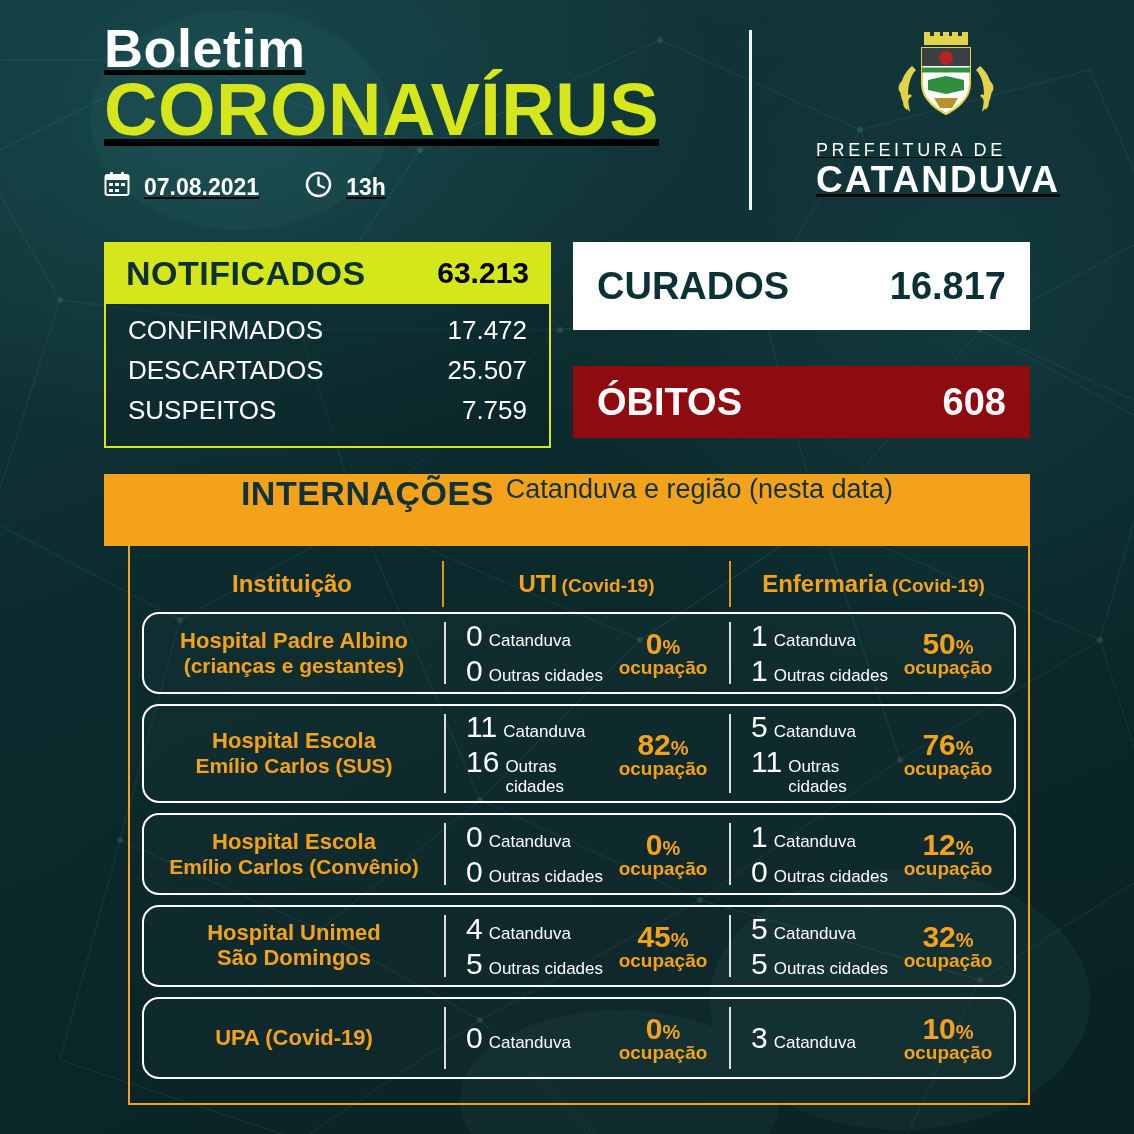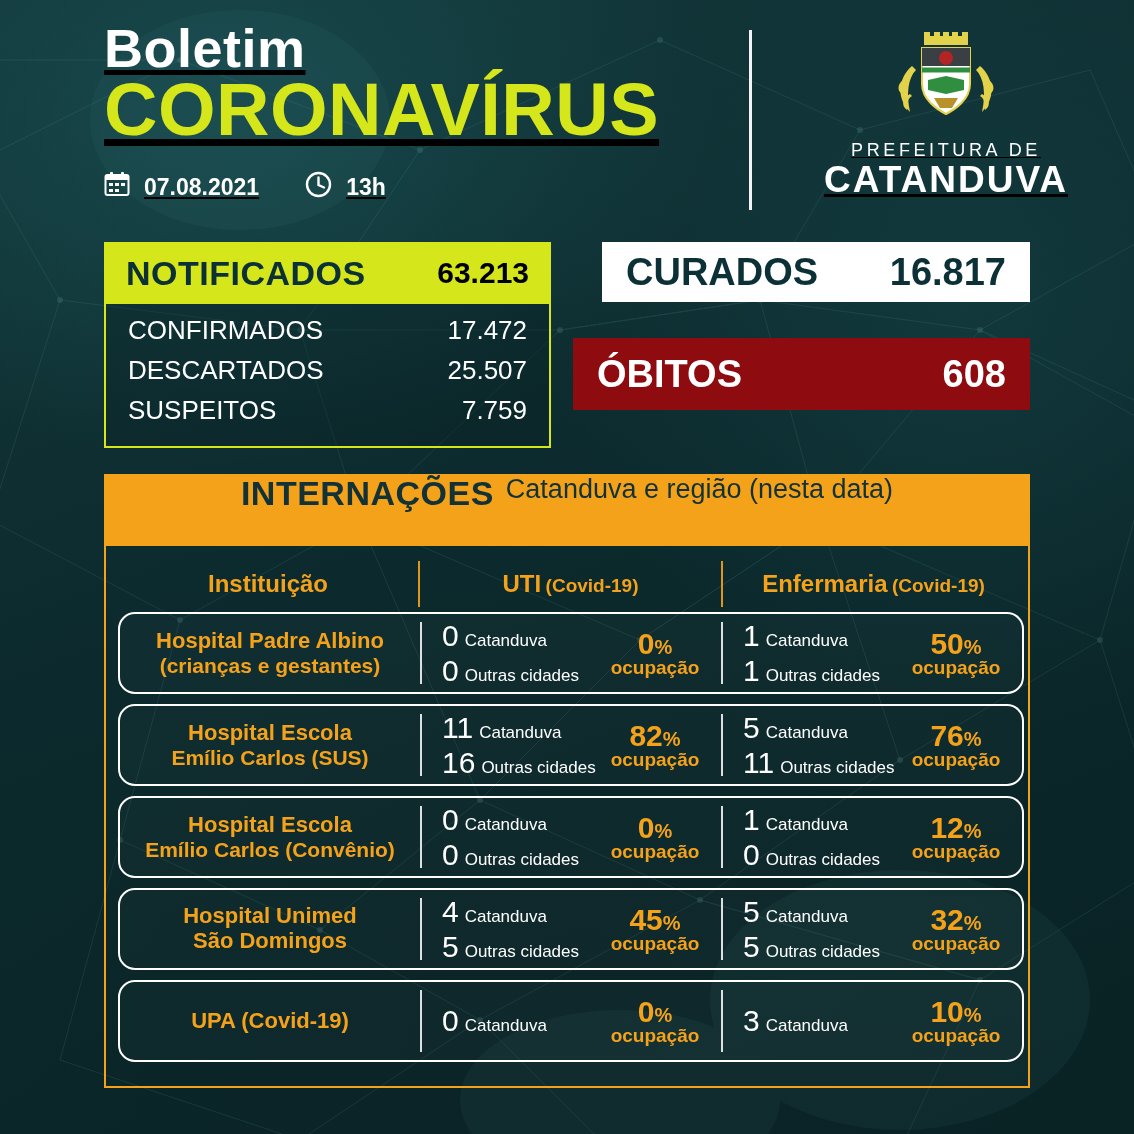--- a/index.html
+++ b/index.html
@@ -50,21 +50,21 @@
     display: flex; align-items: center; gap: 14px;
     color: #ffffff; font-size: 23px; font-weight: bold;
   }
   .datetime .sep { width: 18px; }
   .ico { display: inline-block; vertical-align: middle; }
 
   .divider-v {
     width: 3px; height: 180px; background: #ffffff;
     margin: 10px 64px 0 20px; opacity: .95;
   }
-  .brand { text-align: center; padding-top: 14px; width: 260px; }
+  .brand { text-align: left; padding-top: 14px; width: 260px; }
   .brand .crest { height: 96px; display:flex; align-items:center; justify-content:center; }
   .brand .pref {
     color: #ffffff; font-size: 18px; letter-spacing: 3.6px; margin-top: 10px; font-weight: 500;
   }
   .brand .city {
     color: #ffffff; font-size: 37px; font-weight: bold; letter-spacing: 2px; line-height: 1.05;
   }
 
   
   .stats { display: flex; gap: 22px; padding: 32px 104px 0 104px; }
@@ -86,21 +86,21 @@
     padding: 6px 22px 16px 22px;
   }
   .sub-row {
     display: flex; justify-content: space-between; align-items: baseline;
     color: #ffffff; font-size: 26px; padding: 5px 0 4px 0;
   }
 
   .box-curados {
     background: #ffffff;
     display: flex; align-items: center; justify-content: space-between;
-    padding: 10px 24px; height: 60px; margin-left: 29px;
+    padding: 10px 24px; height: 88px;
   }
   .box-curados .lbl { color: #0b3036; font-size: 38px; font-weight: bold; }
   .box-curados .val { color: #0b3036; font-size: 38px; font-weight: bold; }
 
   .box-obitos {
     background: #8e0b10;
     display: flex; align-items: center; justify-content: space-between;
     padding: 10px 24px; height: 72px; margin-top: 36px;
   }
   .box-obitos .lbl { color: #ffffff; font-size: 38px; font-weight: bold; }
@@ -111,21 +111,22 @@
   .intern-head {
     background: #f5a21b;
     height: 72px;
     display: flex; align-items: flex-start; justify-content: center; gap: 12px;
   }
   .intern-head .h1 { color: #123238; font-size: 34px; font-weight: bold; letter-spacing: .5px; }
   .intern-head .h2 { color: #123238; font-size: 27px; }
 
   .intern-body {
     border: 2px solid #f5a21b; border-top: none;
-    padding: 10px 4px 14px 12px;
+    padding: 10px 12px 14px 12px;
+    margin-left: 24px;
   }
   .col-head { display: flex; align-items: center; height: 56px; }
   .col-head .c1 { width: 300px; text-align: center; }
   .col-head .c2, .col-head .c3 { flex: 1; text-align: center; }
   .col-head .vline { width: 2px; height: 46px; background: #f5a21b; opacity: .9; }
   .col-head .ttl { color: #f5a21b; font-size: 24px; font-weight: bold; }
   .col-head .sml { color: #f5a21b; font-size: 19px; font-weight: bold; }
 
   .row {
     border: 2px solid #ffffff; border-radius: 17px;

